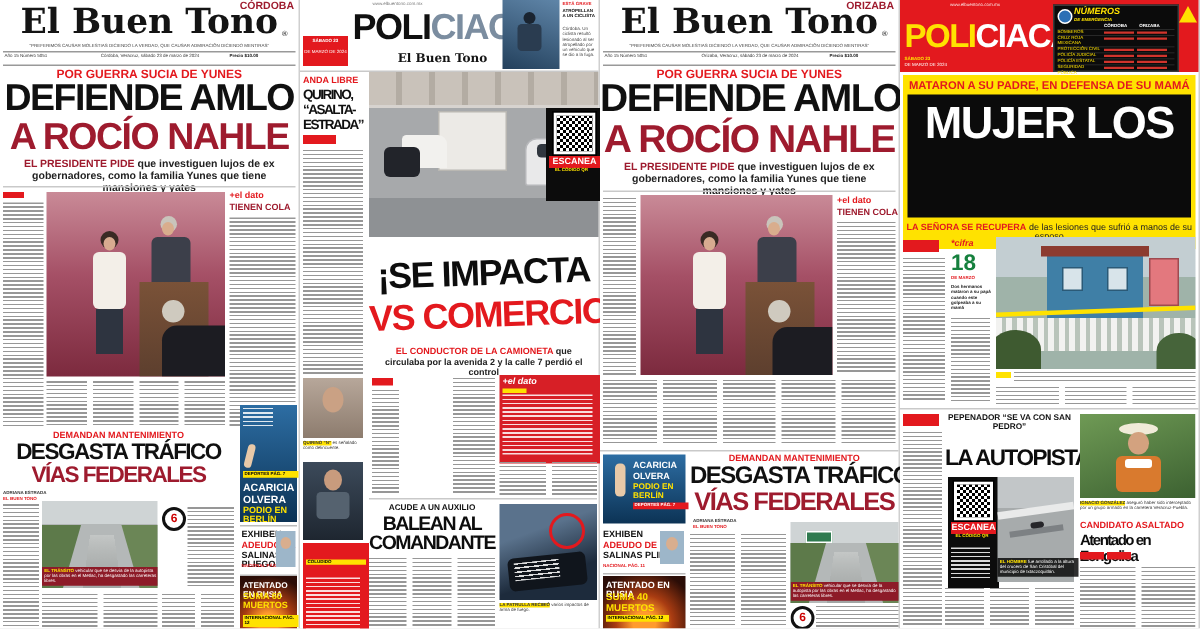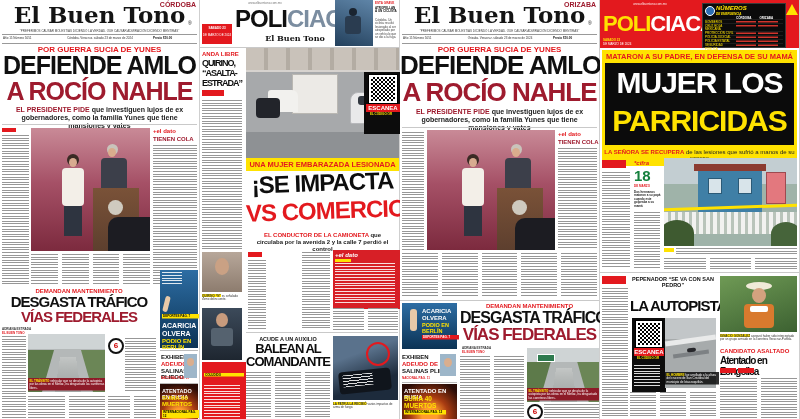--- a/index.html
+++ b/index.html
@@ -189,21 +189,20 @@
     <div class="abs" style="left:10px;top:50px;width:24px;height:20px;background:#22242a;border-radius:4px"></div>
     <div class="abs" style="left:104px;top:44px;width:46px;height:30px;background:#e9e9ea;border-radius:8px 10px 2px 2px;border:1px solid #b6b7ba"></div>
     <div class="abs" style="left:112px;top:48px;width:20px;height:9px;background:#31373f;border-radius:3px"></div>
     <div class="abs" style="left:0;bottom:0;width:153px;height:26px;background:#8e9194"></div>
   </div>
   <div class="abs" style="left:164px;top:72px;width:34px;height:58px;background:#0c0c0c;padding:2px">
     <div class="qr" style="width:24px;height:24px;margin:1px auto"></div>
     <div class="b ctr" style="background:var(--rd);color:#fff;font-size:6px;padding:1px 0">ESCANEA</div>
     <div class="sc b yel ctr" style="width:60px">EL CÓDIGO QR</div>
   </div>
-  <div class="abs b red ctr" style="left:46px;top:158px;width:153px;font-size:7.5px;background:var(--yl);padding:2px 0">UNA MUJER EMBARAZADA LESIONADA</div>
   <div class="abs b cond nw ctr" style="left:46px;top:170px;width:153px;font-size:24px;line-height:26px;color:#0d0d0d;transform:rotate(-2deg)">¡SE IMPACTA</div>
   <div class="abs b cond nw ctr red" style="left:46px;top:198px;width:153px;font-size:24px;line-height:26px;transform:rotate(-2deg)">VS COMERCIO!</div>
   <div class="abs ctr" style="left:50px;top:232px;width:145px;font-size:6px;line-height:7px">
     <span class="b red">EL CONDUCTOR DE LA CAMIONETA</span><span class="b" style="color:#222"> que circulaba por la avenida 2 y la calle 7 perdió el control</span>
   </div>
 
   <div class="abs" style="left:48px;top:252px;width:14px;height:5px;background:var(--rd)"></div>
   <div class="abs bars" style="left:48px;top:260px;width:18px;height:70px"></div>
   <div class="abs bars" style="left:102px;top:252px;width:28px;height:78px"></div>
   <div class="abs" style="left:133px;top:250px;width:65px;height:55px;background:#d71f26;padding:2px">
@@ -375,21 +374,20 @@
             <span style="width:40px;height:3px;margin-top:2px;background:#d0342c"></span>
           </div>
     </div>
   </div>
   <div class="abs" style="left:186px;top:4px;width:0;height:0;border-left:6px solid transparent;border-right:6px solid transparent;border-bottom:11px solid var(--yl)"></div>
 
   <div class="abs" style="left:2px;top:50px;width:195px;height:116px;background:var(--yl)">
     <div class="b red ctr" style="font-size:7.5px;padding:2px 0">MATARON A SU PADRE, EN DEFENSA DE SU MAMÁ</div>
     <div style="margin:0 3px;height:82px;background:#0b0b0b;position:relative">
       <div class="abs b cond nw ctr wht" style="left:0;top:4px;width:100%;font-size:30px;line-height:32px">MUJER LOS</div>
-      <div class="abs b cond nw ctr yel" style="left:0;top:42px;width:100%;font-size:30px;line-height:32px">PARRICIDAS</div>
     </div>
   </div>
   <div class="abs ctr" style="left:2px;top:149px;width:195px;font-size:6px">
     <span class="b red">LA SEÑORA SE RECUPERA</span><span style="color:#222"> de las lesiones que sufrió a manos de su esposo</span>
   </div>
 
   <div class="abs" style="left:2px;top:160px;width:24px;height:8px;background:var(--rd)"></div>
   <div class="abs bars" style="left:2px;top:172px;width:28px;height:96px"></div>
   <div class="abs b red" style="left:34px;top:160px;font-size:6px;font-style:italic">*cifra</div>
   <div class="abs b" style="left:34px;top:167px;font-size:15px;color:#15803d">18</div>

